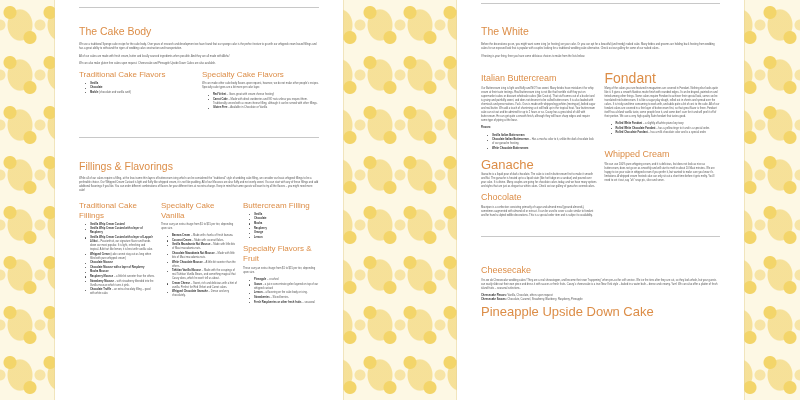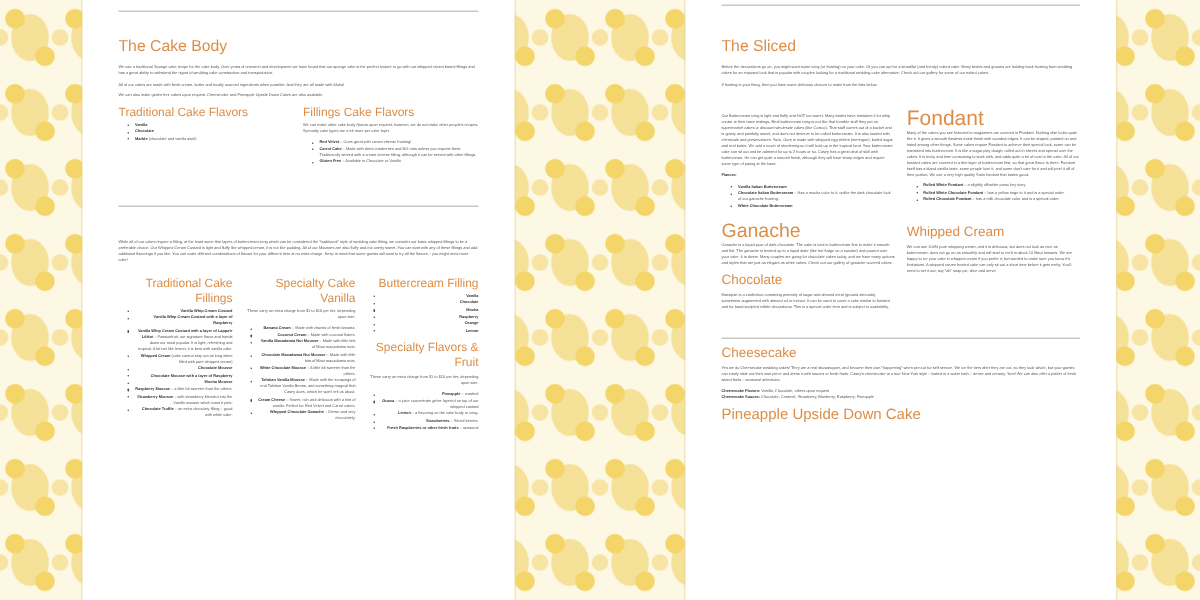--- a/index.html
+++ b/index.html
@@ -30,21 +30,21 @@
   h2 { color: #dc8d47; font-weight: normal; font-size: 8px; line-height: 10px; }
   p, li { font-size: 2.6px; line-height: 4px; color: #555; }
   p { margin-bottom: 3.5px; }
   ul { list-style: none; padding-left: 11px; }
   li { position: relative; margin-bottom: 0.6px; }
   li::before { content: ""; position: absolute; left: -5px; top: 1.5px; width: 1.2px; height: 1.2px; background: #444; border-radius: 50%; }
   b { color: #333; }
   .cols2 { display: flex; gap: 0; }
   .cols2 > div { flex: 1; }
   .cols3 { display: flex; gap: 6px; }
-  .cols3 > div { flex: 1; text-align: right; }
+  .cols3 > div { flex: 1; }
 </style>
 </head>
 <body>
 
 <div class="page left">
   <div class="inner">
     <div class="rule" style="margin-top:7px"></div>
 
     <section style="margin-top:17px">
       <h1>The Cake Body</h1>
@@ -56,34 +56,35 @@
       <div class="cols2" style="">
         <div>
           <h2>Traditional Cake Flavors</h2>
           <ul style="margin-top:2px">
             <li><b>Vanilla</b><span></span></li>
             <li><b>Chocolate</b><span></span></li>
             <li><b>Marble</b><span> (chocolate and vanilla swirl)</span></li>
           </ul>
         </div>
         <div style="padding-left:6px">
-          <h2>Fillings Cake Flavors</h2>
+          <h2>Specialty Cake Flavors</h2>
           <p style="margin-top:2px">We can make other cake body flavors upon request, however, we do not make other people's recipes. Specialty cake types are a bit more per cake layer.</p>
           <ul>
             <li><b>Red Velvet</b><span> – Goes great with cream cheese frosting!</span></li>
             <li><b>Carrot Cake</b><span> – Made with dried cranberries and NO nuts unless you request them. Traditionally served with a cream cheese filling, although it can be served with other fillings.</span></li>
             <li><b>Gluten Free</b><span> – Available in Chocolate or Vanilla</span></li>
           </ul>
         </div>
       </div>
     </section>
 
     <div class="rule" style="margin-top:26px"></div>
 
     <section style="margin-top:22px">
+      <h1>Fillings &amp; Flavorings</h1>
       <p style="margin-top:4px">While all of our cakes require a filling, at the least some thin layers of buttercream icing which can be considered the "traditional" style of wedding cake filling, we consider our basic whipped fillings to be a preferable choice. Our Whipped Cream Custard is light and fluffy like whipped cream, it is not like pudding. All of our Mousses are also fluffy and not overly sweet. You can start with any of these fillings and add additional flavorings if you like. You can order different combinations of flavors for your different tiers at no extra charge. Keep in mind that some guests will want to try all the flavors – you might need more cake!</p>
       <div class="cols3" style="margin-top:8px">
         <div>
           <h2>Traditional Cake Fillings</h2>
           <ul style="margin-top:2px">
             <li><b>Vanilla Whip Cream Custard</b><span></span></li>
             <li><b>Vanilla Whip Cream Custard with a layer of Raspberry</b><span></span></li>
             <li><b>Vanilla Whip Cream Custard with a layer of Lappa'e Lilikoi</b><span> – Passionfruit, our signature flavor and hands down our most popular. It is light, refreshing and tropical. A bit tart like lemon, it is best with vanilla cake.</span></li>
             <li><b>Whipped Cream</b><span> (cake cannot stay out as long when filled with pure whipped cream)</span></li>
             <li><b>Chocolate Mousse</b><span></span></li>
@@ -131,30 +132,31 @@
       </div>
     </section>
   </div>
 </div>
 
 <div class="page right">
   <div class="inner">
     <div class="rule" style="margin-top:3px"></div>
 
     <section style="margin-top:21px">
-      <h1>The Sliced</h1>
+      <h1>The White</h1>
       <div style="margin-top:5px">
         <p>Before the decorations go on, you might want some icing (or frosting) on your cake. Or you can opt for a beautiful (and trendy) naked cake. Many brides and grooms are holding back frosting from wedding cakes for an exposed look that is popular with couples looking for a traditional wedding cake alternative. Check out our gallery for some of our naked cakes.</p>
         <p>If frosting is your thing, then you have some delicious choices to make from the lists below.</p>
       </div>
     </section>
 
     <div class="cols2" style="margin-top:14px; gap:8px">
       <div>
         <section>
+          <h2 style="font-size:9px; line-height:11px">Italian Buttercream</h2>
           <p style="margin-top:3px">Our Buttercream icing is light and fluffy and NOT too sweet. Many brides have mistaken it for whip cream at their taste testings. Real buttercream icing is not like that horrible stuff they put on supermarket cakes or discount wholesale cakes (like Costco). That stuff comes out of a bucket and is grainy and painfully sweet, and does not deserve to be called buttercream. It is also loaded with chemicals and preservatives. Yuck. Ours is made with whipped egg whites (meringue), boiled sugar and real butter. We add a touch of shortening so it will hold up in the tropical heat. Your buttercream cake can sit out and be admired for up to 2 hours or so. Casey has a great deal of skill with buttercream. He can get quite a smooth finish, although they will have sharp edges and require some type of piping at the base.</p>
           <p><b>Flavors:</b></p>
           <ul>
             <li><b>Vanilla Italian Buttercream</b><span></span></li>
             <li><b>Chocolate Italian Buttercream</b><span> – Has a mocha color to it, unlike the dark chocolate look of our ganache frosting.</span></li>
             <li><b>White Chocolate Buttercream</b><span></span></li>
           </ul>
         </section>
         <section style="margin-top:8px">
           <h2 style="font-size:13px; line-height:11px">Ganache</h2>
@@ -177,24 +179,24 @@
         </section>
         <section style="margin-top:14px">
           <h2 style="font-size:9px; line-height:11px">Whipped Cream</h2>
           <p style="margin-top:3px">We can use 100% pure whipping cream, and it is delicious, but does not look as nice as buttercream, does not go on as smoothly and will start to melt in about 10 Maui minutes. We are happy to ice your cake in whipped cream if you prefer it, but wanted to make sure you know it's limitations. A whipped cream frosted cake can only sit out a short time before it gets melty. You'll need to set it out, say "ah" snap pic, slice and serve.</p>
         </section>
       </div>
     </div>
 
     <div class="rule" style="margin-top:14px"></div>
 
-    <section style="margin-top:4px">
+    <section style="margin-top:28px">
       <h2 style="font-size:9px; line-height:11px">Cheesecake</h2>
       <p style="margin-top:3px">Yes we do Cheesecake wedding cakes! They are a real showstopper, and become their own "happening" when pre-cut for self service. We ice the tiers after they are cut, so they look whole, but your guests can easily slide out their own piece and dress it with sauces or fresh fruits. Casey's cheesecake is a true New York style – baked in a water bath – dense and creamy. Yum! We can also offer a platter of fresh island fruits – seasonal selections.</p>
       <p style="margin-bottom:0"><b>Cheesecake Flavors:</b><span> Vanilla, Chocolate, others upon request</span></p>
       <p><b>Cheesecake Sauces:</b><span> Chocolate, Caramel, Strawberry, Blueberry, Raspberry, Pineapple</span></p>
     </section>
 
     <section style="margin-top:1px">
-      <h2 style="font-size:10px; line-height:11px">Pineapple Upside Down Cake</h2>
+      <h2 style="font-size:13px; line-height:11px">Pineapple Upside Down Cake</h2>
     </section>
   </div>
 </div>
 
 </body></html>

